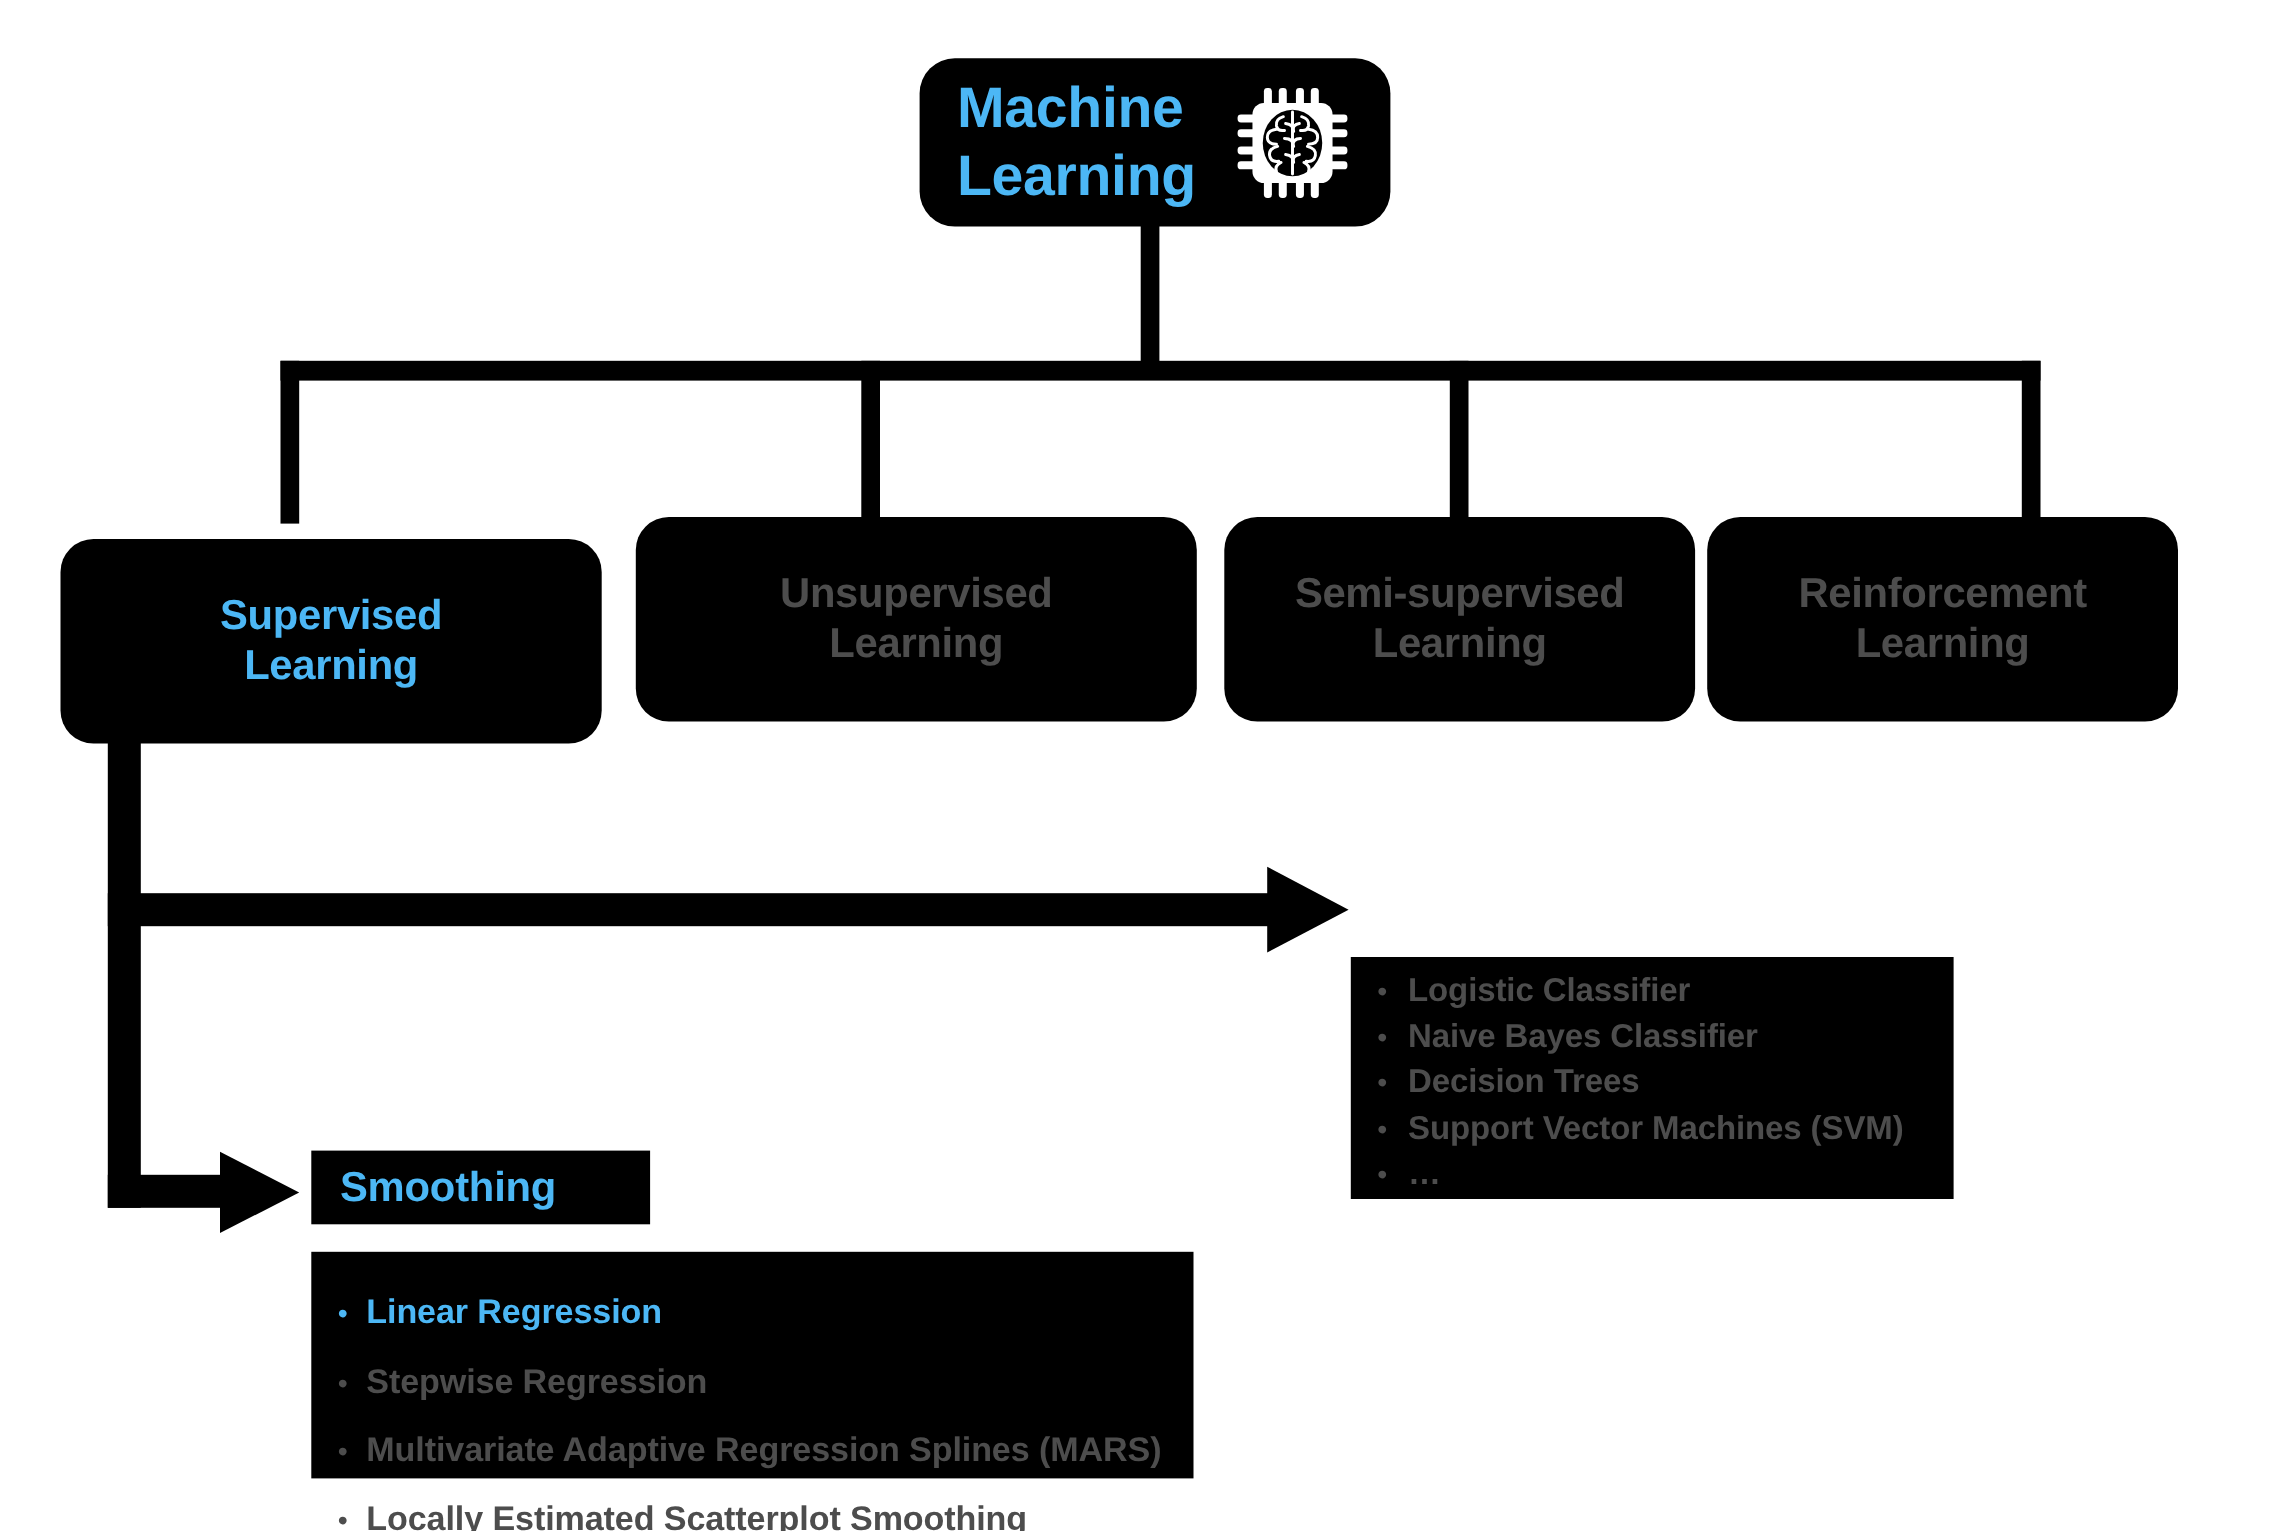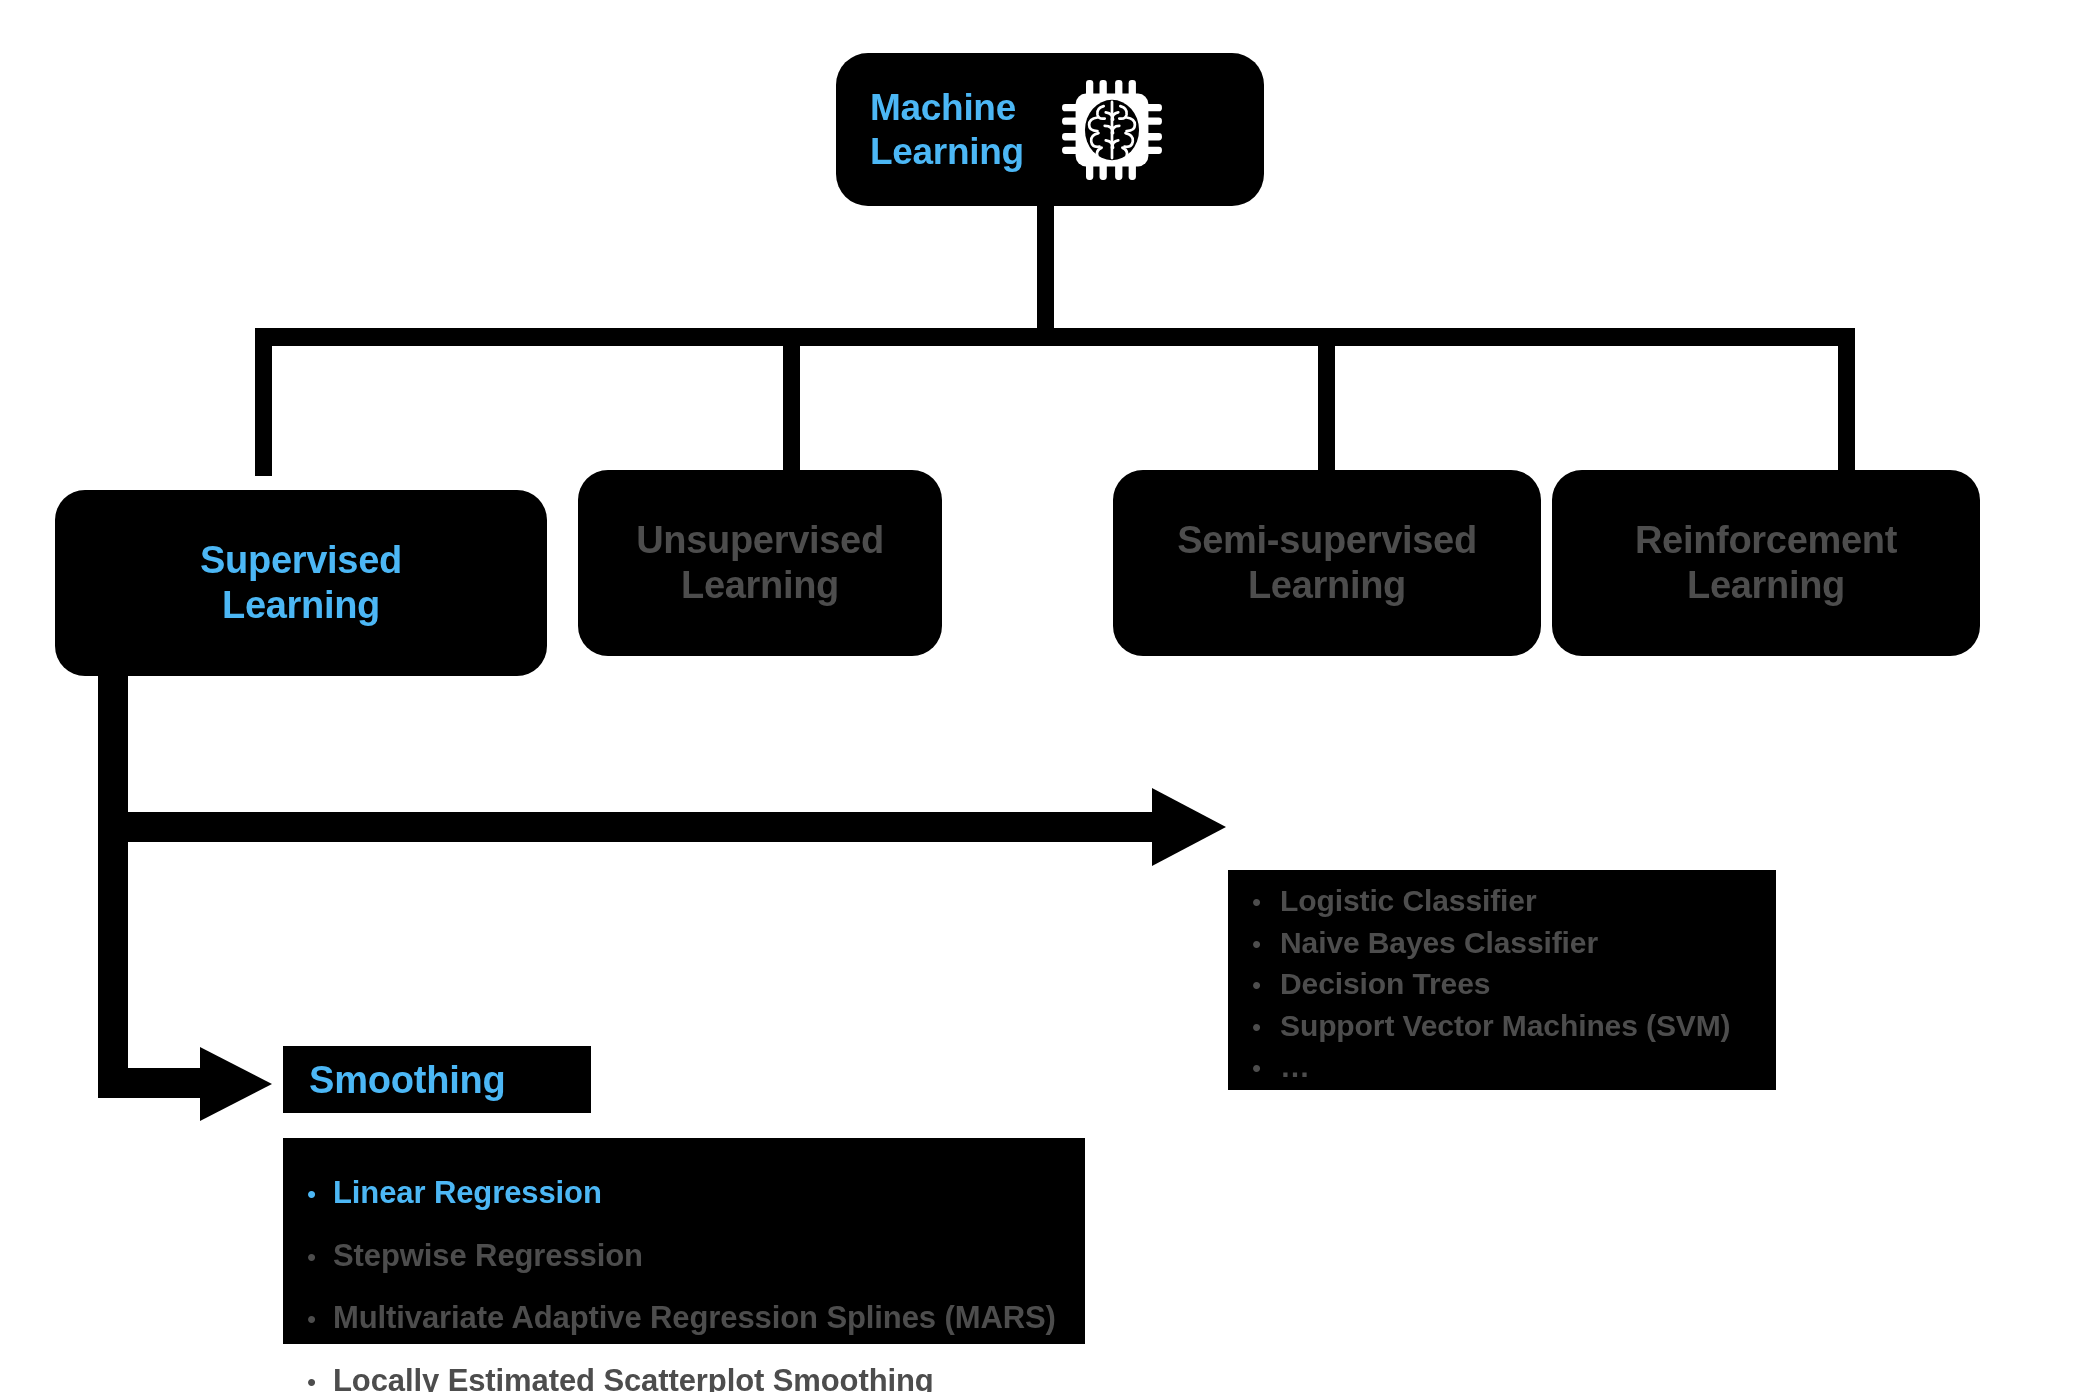--- a/index.html
+++ b/index.html
@@ -62,33 +62,33 @@
     top: 53px;
     width: 428px;
     height: 153px;
     border-radius: 32px;
     justify-content: flex-start;
     padding-left: 34px;
     gap: 36px;
   }
   #node-root .node-label {
     text-align: left;
-    font-size: 37px;
+    font-size: 52px;
   }
 
   .chip-icon {
     width: 104px;
     height: 104px;
     flex: 0 0 auto;
     display: block;
   }
 
   
   #node-supervised     { left: 55px;   top: 470px; width: 492px; height: 186px; margin-top: 20px; }
-  #node-unsupervised   { left: 578px;  top: 470px; width: 364px; height: 186px; }
+  #node-unsupervised   { left: 578px;  top: 470px; width: 510px; height: 186px; }
   #node-semisupervised { left: 1113px; top: 470px; width: 428px; height: 186px; }
   #node-reinforcement  { left: 1552px; top: 470px; width: 428px; height: 186px; }
 
   
   .chip-label {
     position: absolute;
     background: #000000;
     z-index: 2;
     display: flex;
     align-items: center;

